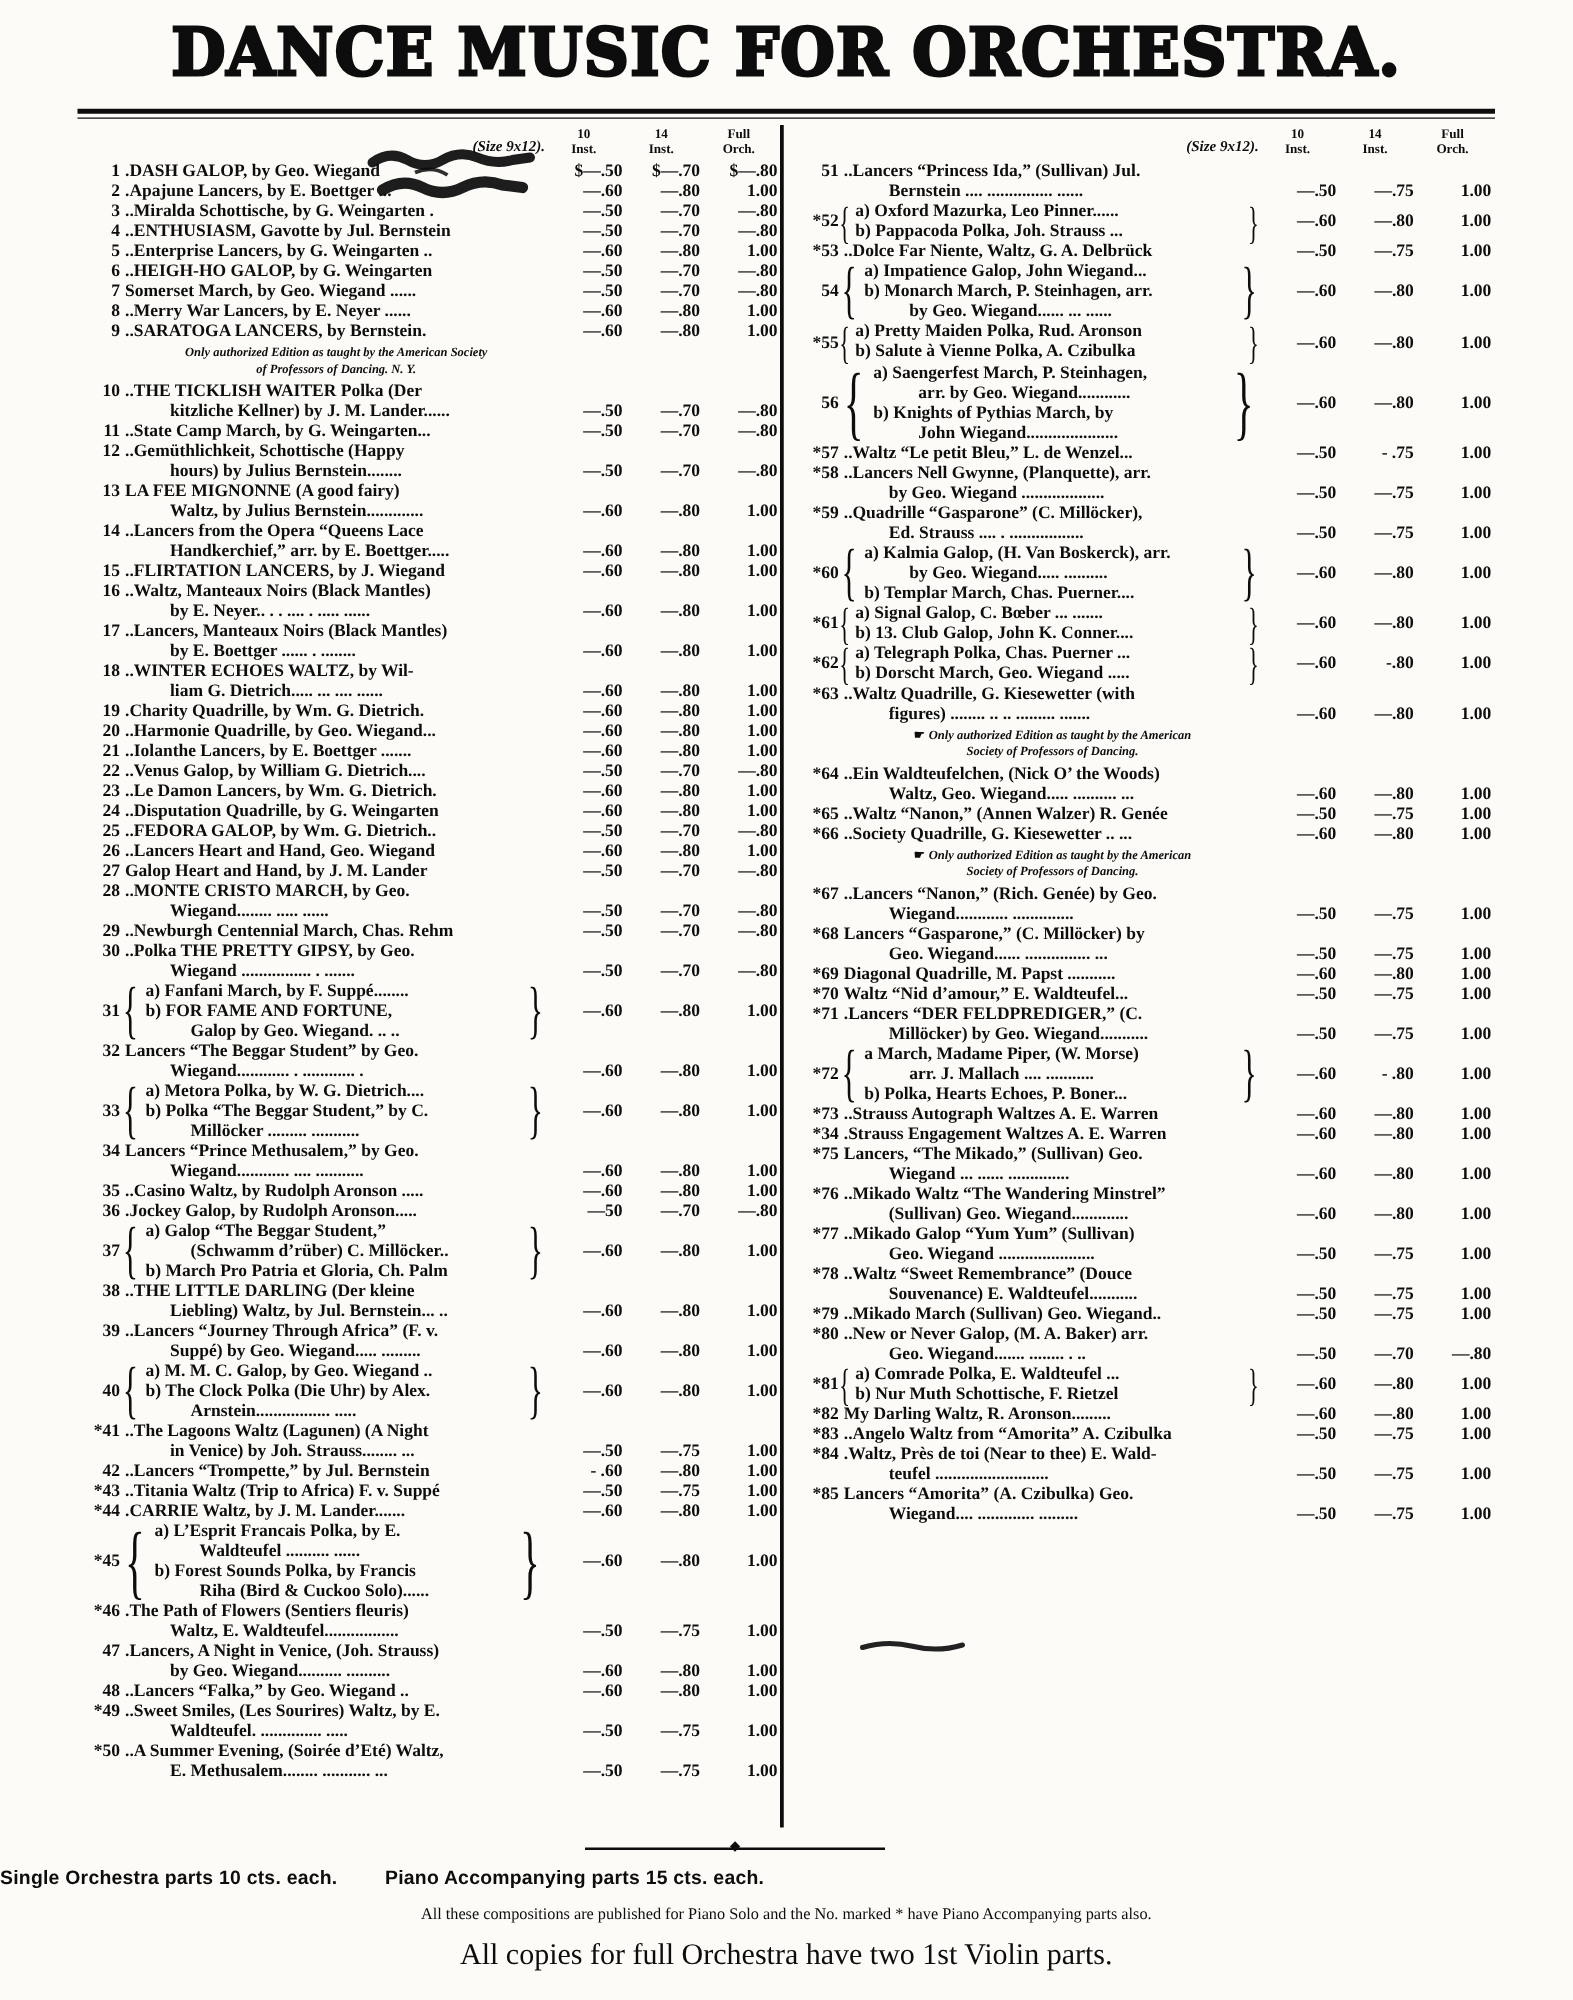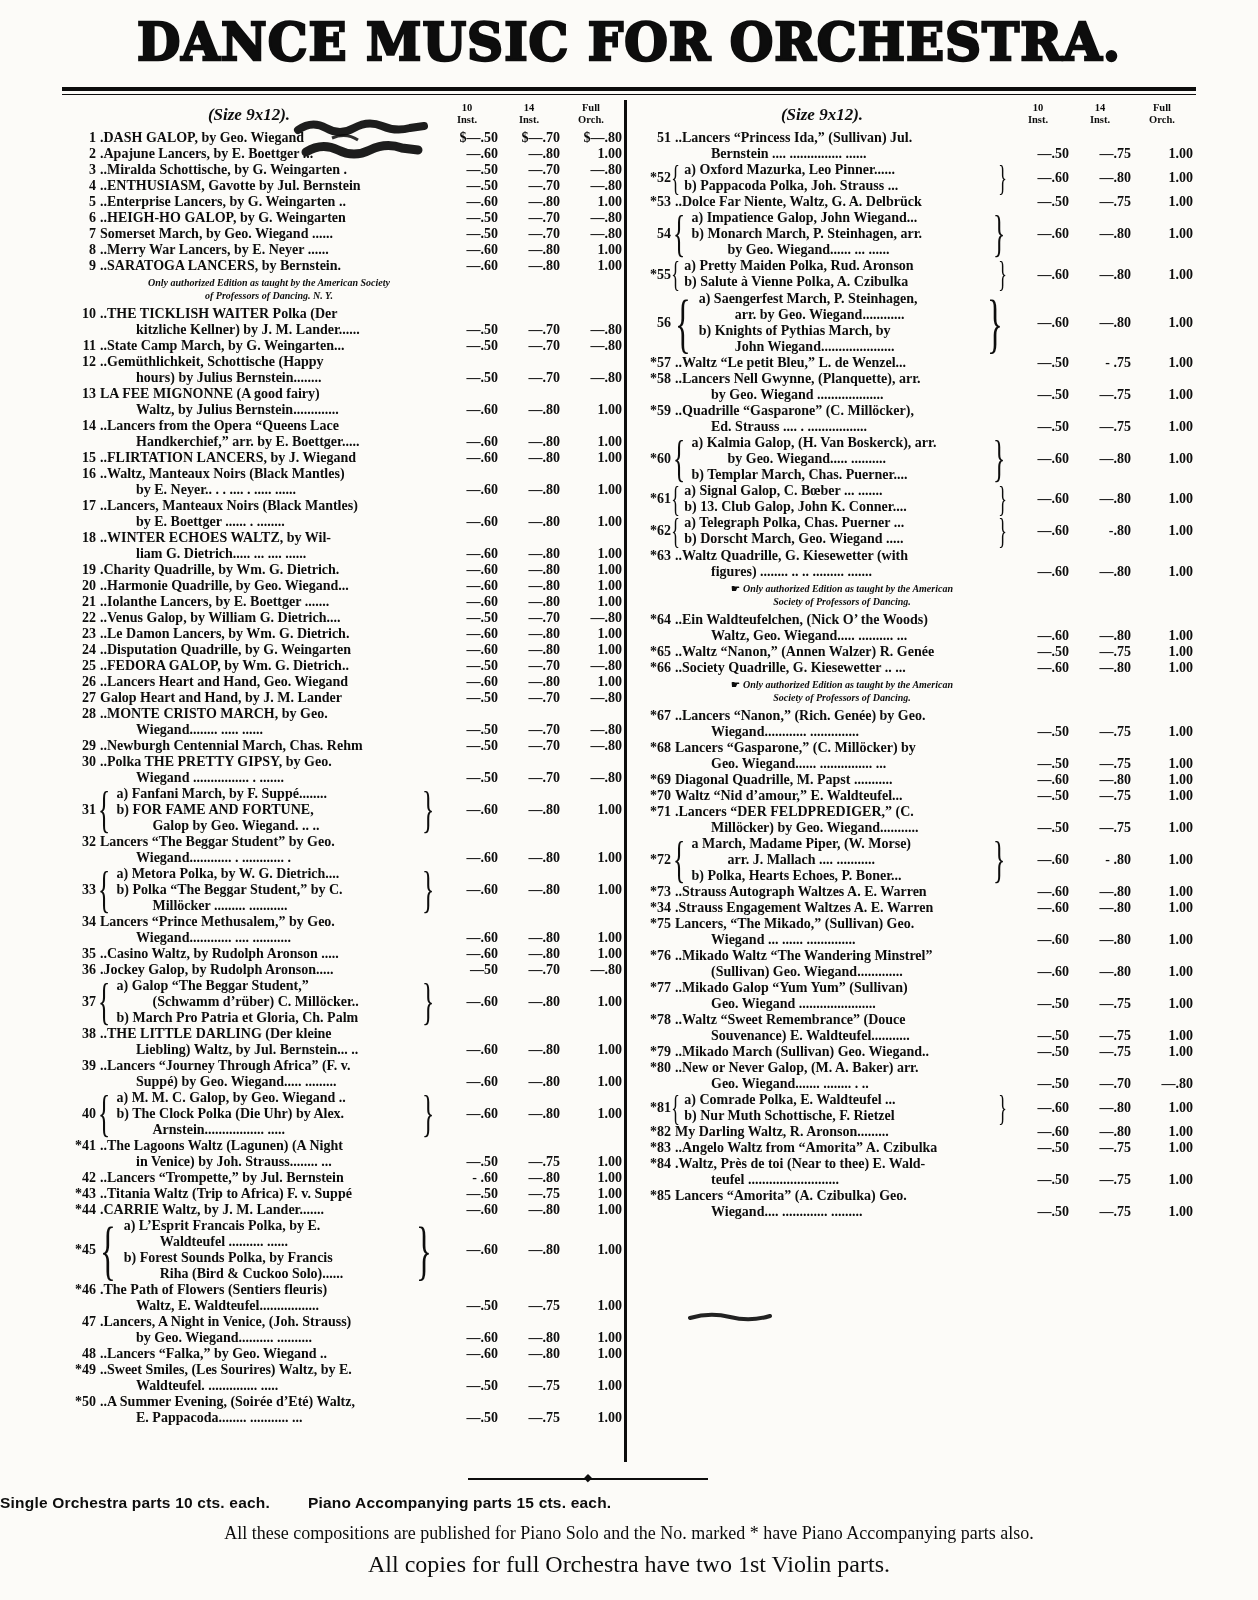--- a/index.html
+++ b/index.html
@@ -26,21 +26,21 @@
     border-top:4px solid #0d0d0d;border-bottom:1px solid #0d0d0d;
   }
 
   
   .columns{position:absolute;top:100px;left:62px;width:1134px;display:flex;}
   .col{width:560px;}
   .col.rightcol{width:556px;padding-left:8px;}
   .divider{width:3px;background:#0d0d0d;height:1362px;margin:0 2px;flex:none;}
 
   .col-head{display:flex;align-items:flex-end;margin:2px 0 5px 0;}
-  .size-label{flex:1;text-align:center;font-style:italic;font-weight:bold;font-size:17px;}
+  .size-label{flex:1;text-align:right;font-style:italic;font-weight:bold;font-size:12px;}
   .ph{width:62px;flex:none;text-align:center;font-weight:bold;font-size:10.5px;line-height:11.5px;}
 
   
   .entry{display:flex;font-weight:bold;font-size:14px;line-height:16px;}
   .num{width:34px;flex:none;text-align:right;white-space:pre;align-self:flex-start;}
   .entry.group .num{align-self:center;}
   .body{flex:1;min-width:0;padding-left:4px;}
   .line{white-space:nowrap;overflow:hidden;}
   .line.ind{padding-left:36px;}
   .prices{display:flex;flex:none;align-self:flex-end;}
@@ -54,21 +54,21 @@
         text-align:center;margin:2px 176px 4px 30px;white-space:nowrap;}
   .hand{font-style:normal;margin-right:3px;}
 
   
   .ornament{position:absolute;top:1478px;left:468px;width:240px;border-top:2.5px solid #0d0d0d;}
   .ornament .diamond{position:absolute;left:50%;top:-8px;transform:translateX(-50%);
         font-size:11px;line-height:11px;}
   .f1{position:absolute;top:1494px;left:0;width:100%;
       font-family:"Liberation Sans",sans-serif;font-weight:bold;font-size:15.5px;letter-spacing:.2px;}
   .f1 .gap{display:inline-block;width:38px;}
-  .f2{position:absolute;top:1523px;left:0;width:100%;text-align:center;font-size:18px;}
+  .f2{position:absolute;top:1523px;left:0;width:100%;text-align:center;font-size:13px;}
   .f3{position:absolute;top:1551px;left:0;width:100%;text-align:center;font-size:24px;}
 
   
   .scribble{position:absolute;pointer-events:none;}
 </style>
 </head>
 <body>
 
 <div class="page">
 
@@ -672,21 +672,21 @@
             <div class="prices">
               <span class="price">—.50</span>
               <span class="price">—.75</span>
               <span class="price">1.00</span>
             </div>
           </div>
           <div class="entry">
             <span class="num">*50</span>
             <div class="body">
               <div class="line">..A Summer Evening, (Soirée d’Eté) Waltz,</div>
-              <div class="line ind">E. Pappacoda........ ........... ...</div>
+              <div class="line ind">E. Methusalem........ ........... ...</div>
             </div>
             <div class="prices">
               <span class="price">—.50</span>
               <span class="price">—.75</span>
               <span class="price">1.00</span>
             </div>
           </div>
         </div>
     </div>
 

